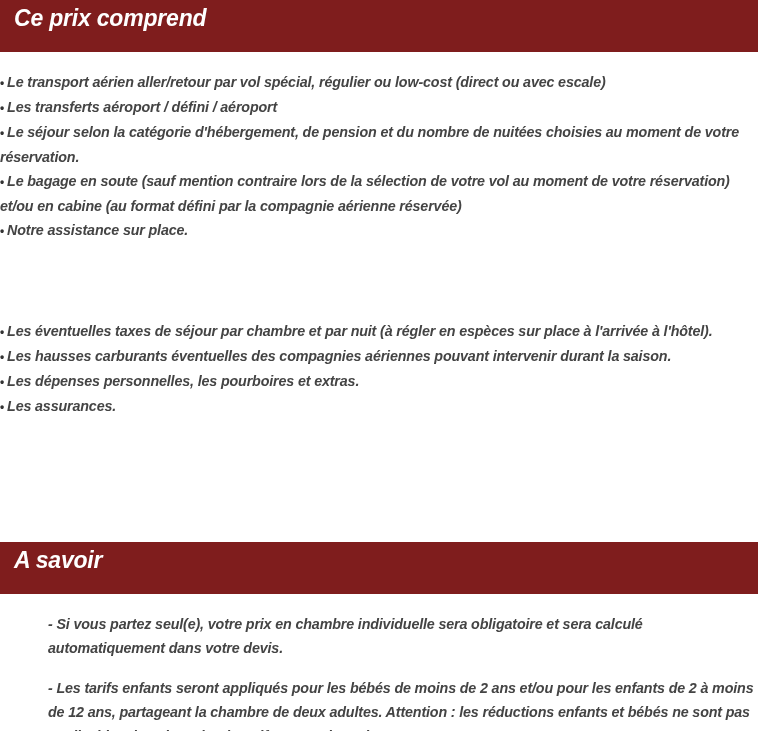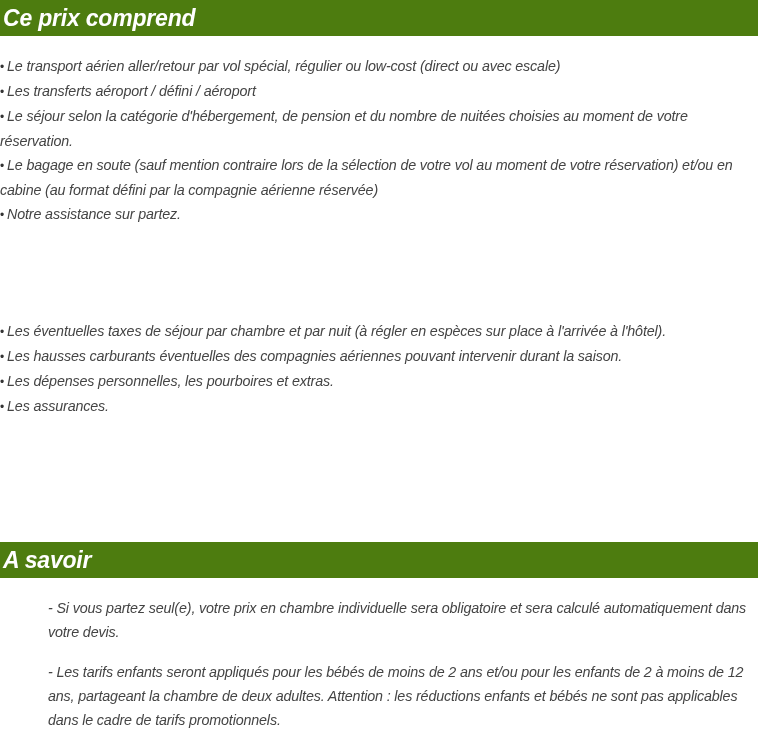--- a/index.html
+++ b/index.html
@@ -13,38 +13,39 @@
       overflow: hidden;
       position: relative;
       font-family: "Liberation Sans", "DejaVu Sans", sans-serif;
     }
     .section {
       position: absolute;
       left: 0;
       width: 758px;
     }
     .band {
-      height: 36px;
-      background: #4d7c0f;
+      height: 52px;
+      background: #7f1d1d;
       color: #ffffff;
       font-style: italic;
       font-weight: bold;
       font-size: 23px;
       line-height: 36px;
-      padding-left: 3px;
+      padding-left: 14px;
       box-sizing: border-box;
       white-space: nowrap;
       letter-spacing: -0.2px;
     }
     .body {
       color: #444444;
       font-style: italic;
       font-size: 14.3px;
       line-height: 24px;
       letter-spacing: -0.15px;
+      font-weight: bold;
     }
     .bullets {
       list-style: none;
       margin: 0;
       padding: 0;
     }
     .bullets li {
       margin: 0;
       padding: 0;
     }
@@ -69,21 +70,21 @@
 <body>
 
 <div class="section" id="s1">
   <div class="band">Ce prix comprend</div>
   <div class="body">
     <ul class="bullets">
       <li><span class="bullet">•</span><span>Le transport aérien aller/retour par vol spécial, régulier ou low-cost (direct ou avec escale)</span></li>
       <li><span class="bullet">•</span><span>Les transferts aéroport / défini / aéroport</span></li>
       <li><span class="bullet">•</span><span>Le séjour selon la catégorie d'hébergement, de pension et du nombre de nuitées choisies au moment de votre réservation.</span></li>
       <li><span class="bullet">•</span><span>Le bagage en soute (sauf mention contraire lors de la sélection de votre vol au moment de votre réservation) et/ou en cabine (au format défini par la compagnie aérienne réservée)</span></li>
-      <li><span class="bullet">•</span><span>Notre assistance sur partez.</span></li>
+      <li><span class="bullet">•</span><span>Notre assistance sur place.</span></li>
     </ul>
   </div>
 </div>
 
 <div class="section" id="s2">
   <div class="body">
     <ul class="bullets">
       <li><span class="bullet">•</span><span>Les éventuelles taxes de séjour par chambre et par nuit (à régler en espèces sur place à l'arrivée à l'hôtel).</span></li>
       <li><span class="bullet">•</span><span>Les hausses carburants éventuelles des compagnies aériennes pouvant intervenir durant la saison.</span></li>
       <li><span class="bullet">•</span><span>Les dépenses personnelles, les pourboires et extras.</span></li>

